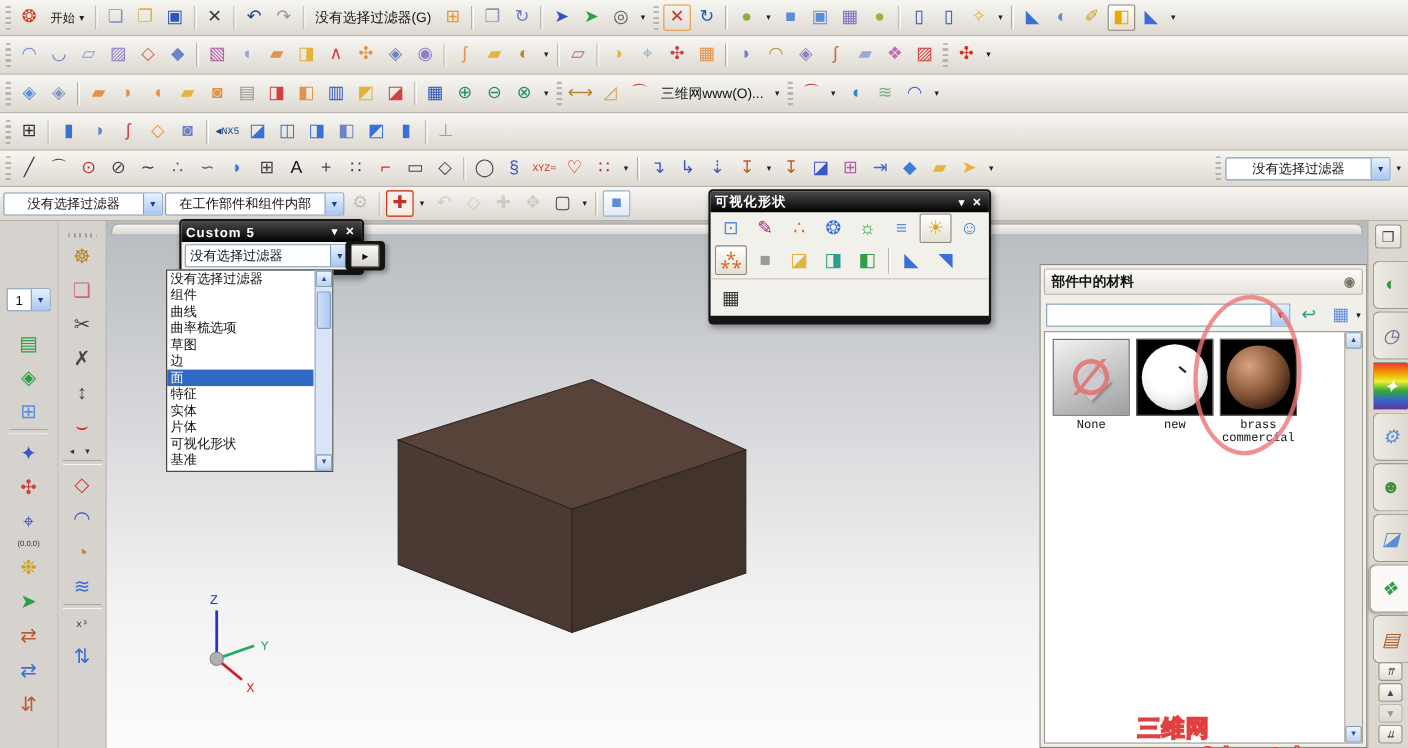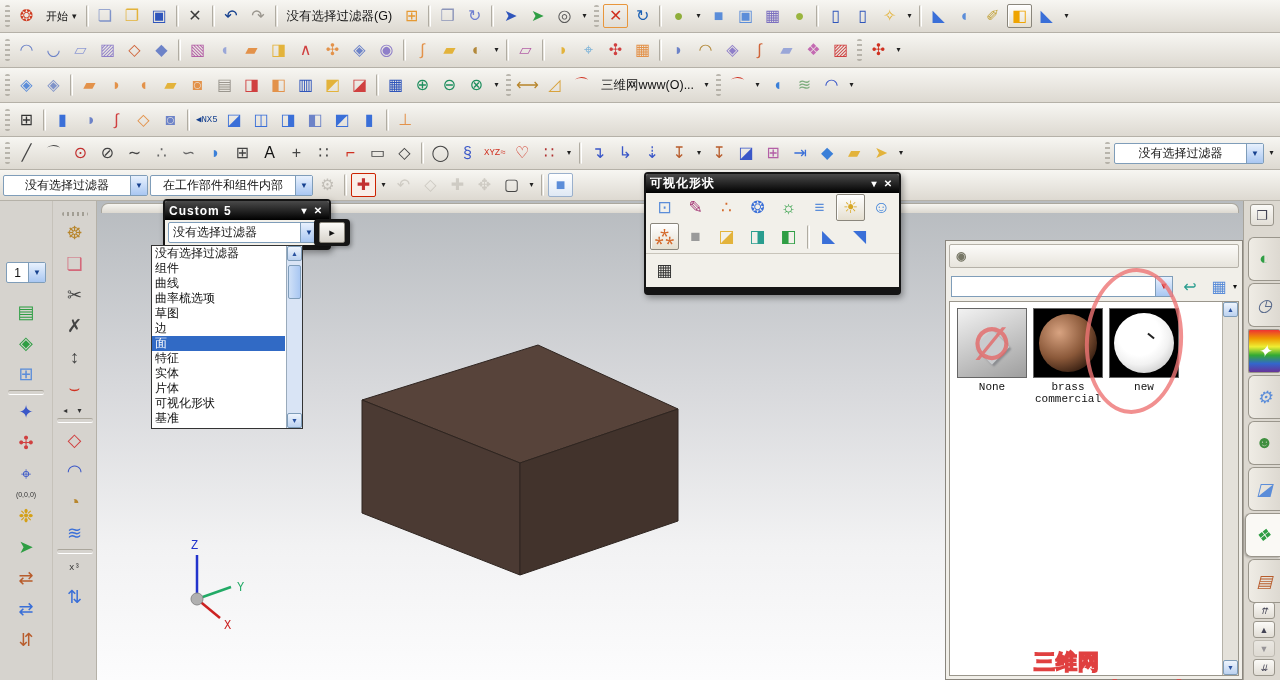--- a/index.html
+++ b/index.html
@@ -1236,20 +1236,21 @@
     <div class="vizrow" style="border-top:1px solid #c8c4ba;margin-top:2px;padding-top:3px;padding-bottom:3px">
 
     <span class="it icon" style="color: rgb(51, 51, 51);">
           <i class="gl">▦</i>
         </span>
       </div>
   </div>
 
   <div class="matpanel">
     <div class="mphead">
+      <span class="tt">部件中的材料</span>
       <span class="hico">◉</span>
     </div>
     <div class="mpsearch">
       <div class="mpcombo">
         <span style="flex:1;padding-left:4px"></span>
         <span class="dd">▼</span>
       </div>
       <span class="mpbtn" style="color:#2a9d8f">↩</span>
       <span class="mpbtn" style="color:#5b8dd9">▦</span>
       <span style="font-size:8px;margin-left:2px">▾</span>
@@ -1258,34 +1259,34 @@
 
         <div class="tile">
           <div class="thumb tnone">
             <i class="under" style="font-style:normal">◆</i>
             <i class="over" style="font-style:normal">∅</i>
           </div>
           <div class="cap">None</div>
         </div>
 
         <div class="tile">
+          <div class="thumb tnew">
+            <i class="under" style="font-style:normal"></i>
+            <i class="over" style="font-style:normal"></i>
+          </div>
+          <div class="cap">new</div>
+        </div>
+
+        <div class="tile">
           <div class="thumb tbrass">
             <i class="under" style="font-style:normal"></i>
             <i class="over" style="font-style:normal"></i>
           </div>
           <div class="cap">brass
 commercial</div>
-        </div>
-
-        <div class="tile">
-          <div class="thumb tnew">
-            <i class="under" style="font-style:normal"></i>
-            <i class="over" style="font-style:normal"></i>
-          </div>
-          <div class="cap">new</div>
         </div>
       <div class="vscroll mpscroll" style="background:#e4e1da;border-left:1px solid #b5b1a8">
         <div class="sbtn">▲</div>
         <div class="sfill"></div>
         <div class="sbtn">▼</div>
       </div>
     </div>
   </div>
 
   <div class="annot"></div>

